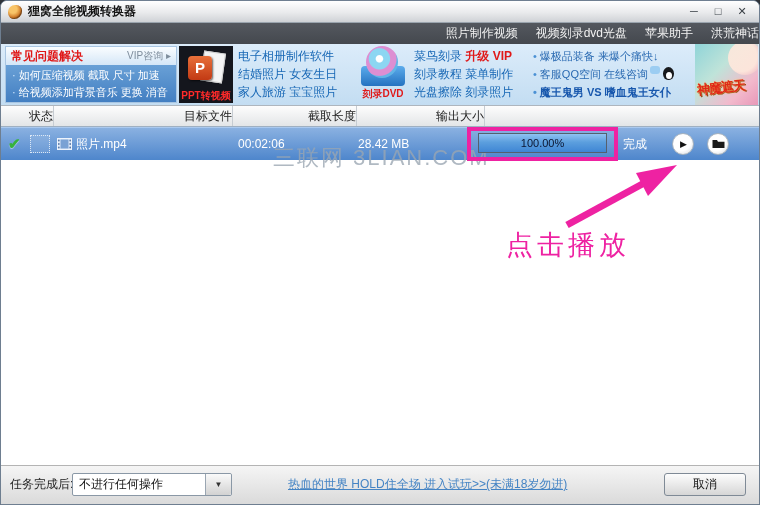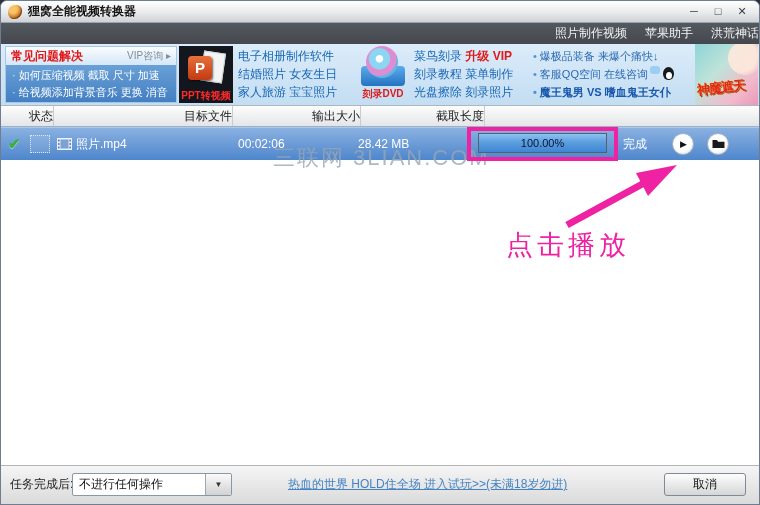--- a/index.html
+++ b/index.html
@@ -147,20 +147,21 @@
     <span class="title-text">狸窝全能视频转换器</span>
     <span class="win-controls">
       <span class="win-btn">─</span>
       <span class="win-btn">□</span>
       <span class="win-btn">✕</span>
     </span>
   </div>
 
   <div class="menubar">
     <span class="menu-item">照片制作视频</span>
+    <span class="menu-item">视频刻录dvd光盘</span>
     <span class="menu-item">苹果助手</span>
     <span class="menu-item">洪荒神话</span>
   </div>
 
   <div class="banner">
 
     <div class="faq">
       <div class="faq-head">
         <span class="faq-title">常见问题解决</span>
         <span class="faq-vip">VIP咨询 ▸</span>
@@ -207,22 +208,22 @@
 
     <div class="game-banner">
       <span class="game-char"></span>
       <span class="game-title">神魔遮天</span>
     </div>
   </div>
 
   <div class="thead">
     <div class="th th-status">状态</div>
     <div class="th th-file">目标文件</div>
+    <div class="th th-len">截取长度</div>
     <div class="th th-size">输出大小</div>
-    <div class="th th-len">截取长度</div>
     <div class="th th-extra"></div>
   </div>
 
   <div class="list-area"></div>
 
   <div class="file-row">
     <span class="row-check">✔</span>
     <span class="row-checkbox"></span>
     <svg class="film-icon" width="15" height="12" viewBox="0 0 15 12">
       <rect x="0" y="0" width="15" height="12" rx="1" fill="#dce8f8" stroke="#ffffff" stroke-width="1"></rect>

